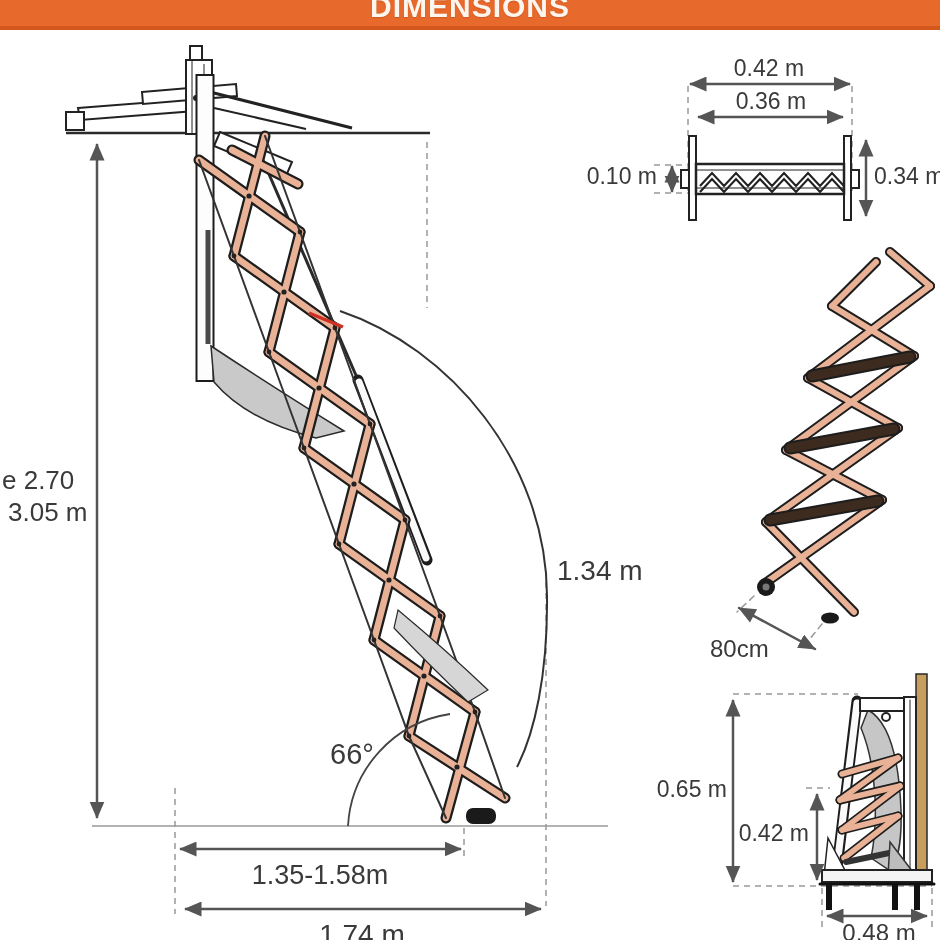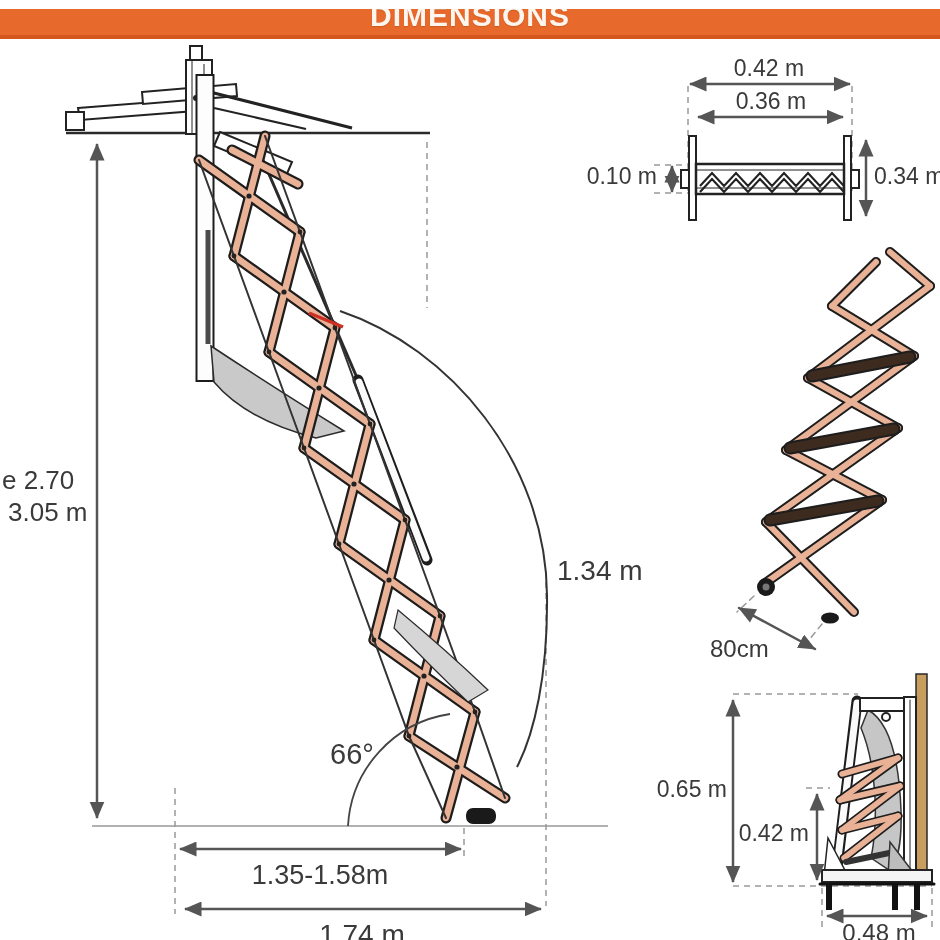--- a/index.html
+++ b/index.html
@@ -1,18 +1,18 @@
 <!DOCTYPE html>
 <html><head>
 <meta charset="utf-8">
 <style>
   html,body{margin:0;padding:0;background:#ffffff;width:940px;height:940px;overflow:hidden;
     font-family:"Liberation Sans",sans-serif;}
   .stage{position:relative;width:940px;height:940px;background:#fff;}
-  .header{position:absolute;top:9px;left:0;width:940px;height:26px;background:#e8692c;
+  .header{position:absolute;top:0;left:0;width:940px;height:26px;background:#e8692c;
     border-bottom:4px solid #d4581d;overflow:hidden;z-index:5;text-align:center;}
   .header .title{display:inline-block;margin-top:-9px;color:#fdf6ef;font-size:30px;
     font-weight:bold;letter-spacing:1px;line-height:32px;text-shadow:0 1px 1px rgba(160,60,10,.35);}
   svg{position:absolute;top:0;left:0;z-index:1;}
   text{fill:#3a3a3a;}
   .dim{stroke:#555;stroke-width:2.5;fill:none;}
   .thin{stroke:#2a2a2a;fill:none;}
   .dash{stroke:#999;stroke-width:1.5;stroke-dasharray:6 5;fill:none;}
 </style>
 </head>

